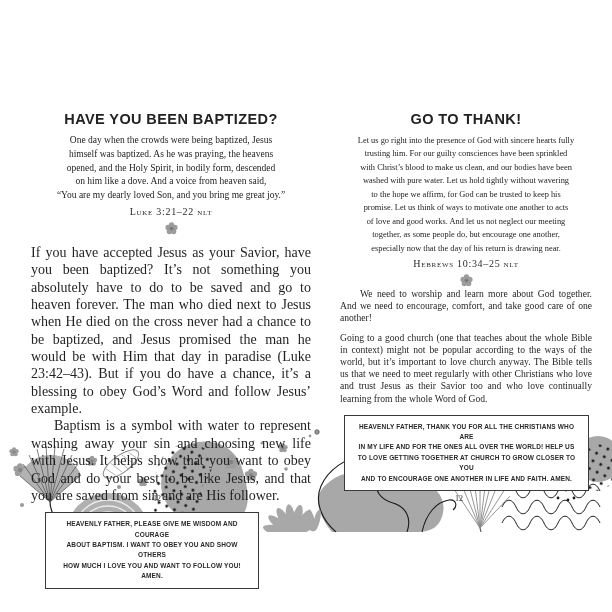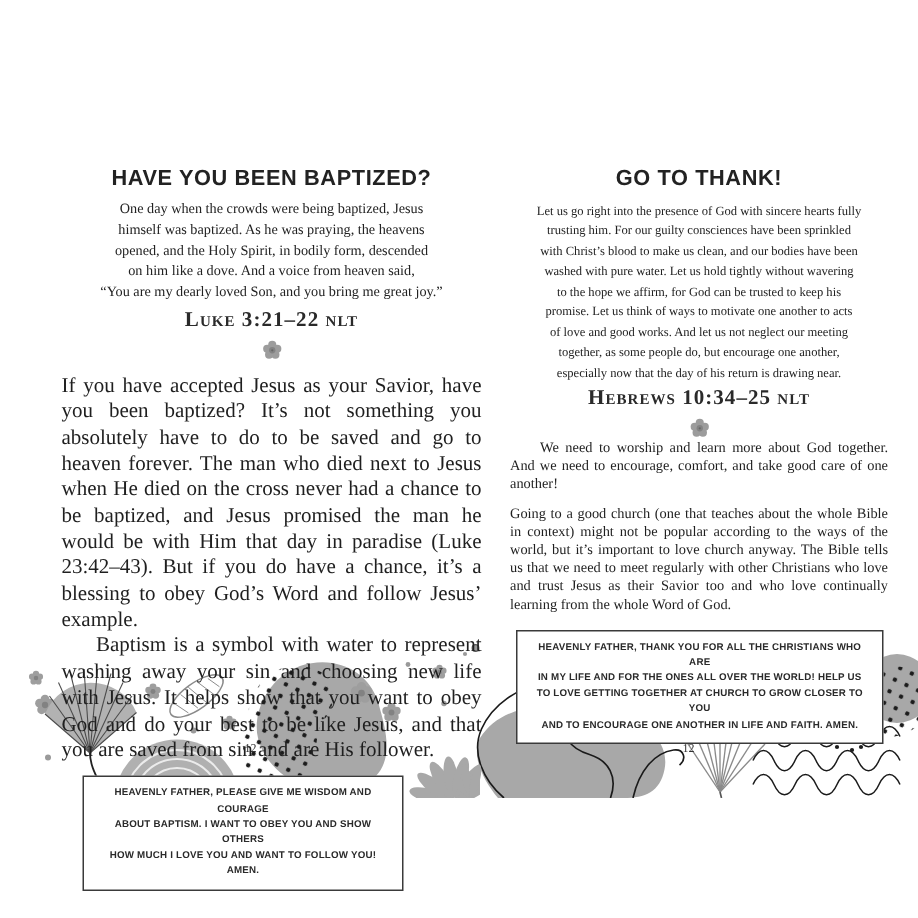--- a/index.html
+++ b/index.html
@@ -1,34 +1,34 @@
 <!DOCTYPE html>
 <html><head>
 <meta charset="utf-8">
 <style>
   * { margin:0; padding:0; box-sizing:border-box; }
   html,body { width:612px; height:612px; }
   body { background:#ffffff; font-family:"Liberation Serif", serif; color:#1f1f1f; }
   .stage { position:relative; width:612px; height:612px; background:#fff; overflow:hidden; }
   .page { position:absolute; top:0; width:306px; height:612px; }
-  .page.left  { left:14px; }
+  .page.left  { left:4px; }
   .page.right { left:306px; }
 
   .col { position:absolute; z-index:2; }
   .left-col  { left:27px; top:111px; width:280px; }
   .right-col { left:34px; top:111px; width:252px; }
 
   .title { font-family:"Liberation Sans", sans-serif; font-weight:700; font-size:14.5px;
            letter-spacing:.4px; text-align:center; color:#222; }
 
   .verse { white-space:pre-line; text-align:center; margin-top:7px; color:#222; }
   .left-col  .verse { font-size:9.5px; line-height:1.45; }
   .right-col .verse { font-size:8.4px; line-height:1.6; }
 
-  .ref { font-variant:small-caps; font-weight:700; text-align:center; font-size:14px;
+  .ref { font-variant:small-caps; font-weight:400; text-align:center; font-size:10px;
          letter-spacing:.7px; margin-top:3px; color:#2a2a2a; }
 
   .divider { width:15px; height:15px; margin:4px auto 0; }
 
   .bodytext { text-align:justify; margin-top:8px; }
   .left-col  .bodytext { font-size:14px;  line-height:1.24; }
   .right-col .bodytext { font-size:9.6px; line-height:1.26; }
   .bodytext.indented { margin-top:0; }
   .left-col  .bodytext.indented { text-indent:23px; }
   .right-col .bodytext.indented { text-indent:20px; }

